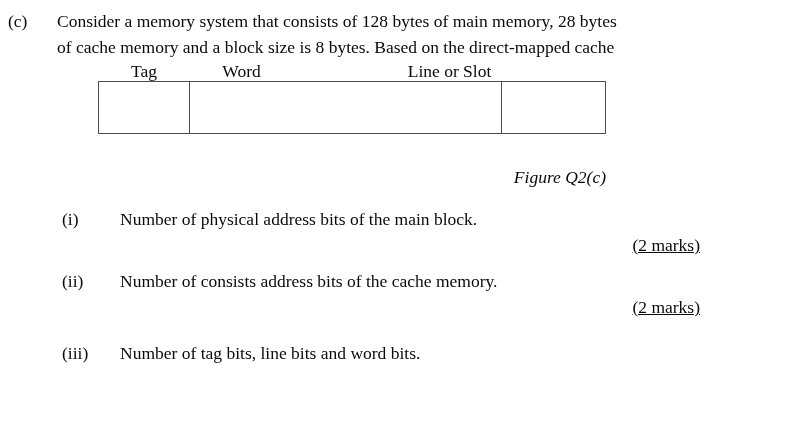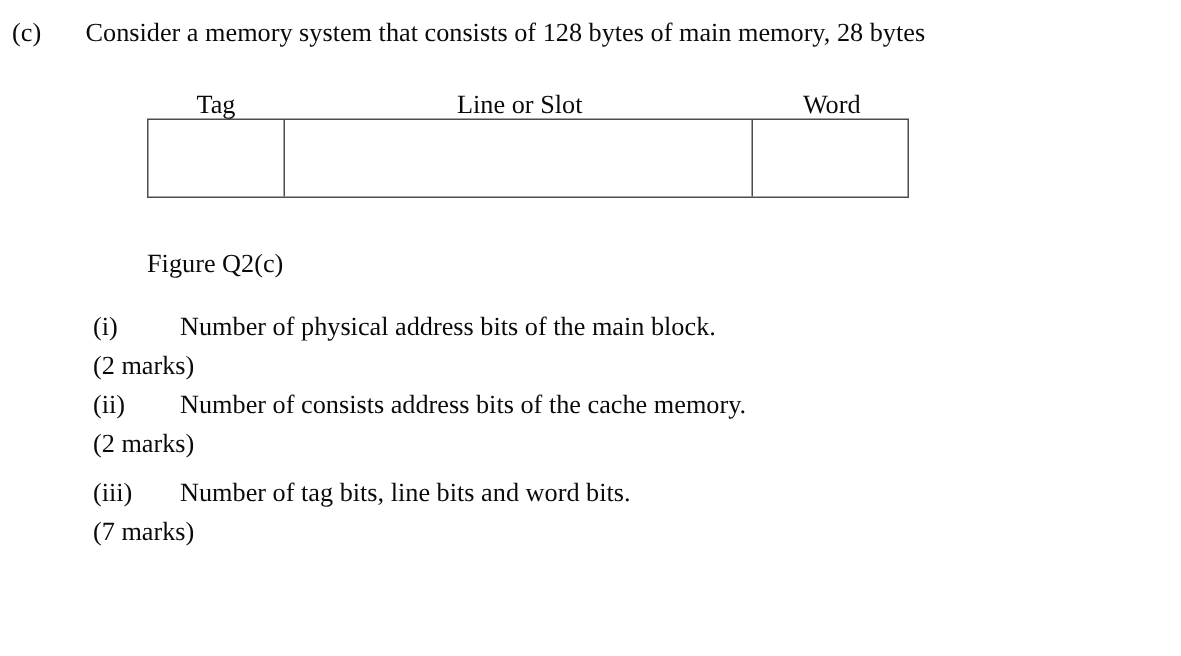--- a/index.html
+++ b/index.html
@@ -30,78 +30,80 @@
     line-height: 26px;
     white-space: nowrap;
   }
   
   .figure-wrap {
     margin-left: 98px;
     width: 508px;
   }
   .figure-labels {
     display: flex;
-    margin-top: 24px;
     height: 21px;
     align-items: center;
   }
   .flabel { text-align: center; line-height: 20px; }
   .flabel-tag  { width: 92px; }
   .flabel-line { width: 313px; }
   .flabel-word { width: 103px; }
   .figure-box {
     display: flex;
     width: 508px;
     height: 53px;
     border: 1px solid #4d4d4d;
   }
   .fcell-tag  { width: 91px;  border-right: 1px solid #4d4d4d; }
   .fcell-line { width: 312px; border-right: 1px solid #4d4d4d; }
   .fcell-word { width: 103px; }
   .figure-caption {
     margin-top: 32px;
-    text-align: left;
+    text-align: right;
     line-height: 22px;
+    font-style: italic;
   }
   
   .sub-row {
     display: flex;
     margin-left: 62px;
     width: 638px;
     line-height: 26px;
   }
   .sub-label { width: 58px; flex: 0 0 auto; }
   .sub-text  { flex: 1 1 auto; white-space: nowrap; }
   .marks-row {
     margin-left: 62px;
     width: 638px;
-    text-align: left;
+    text-align: right;
     line-height: 26px;
+    text-decoration: underline;
   }
   .mt-i   { margin-top: 18px; }
-  .mt-ii  { }
-  .mt-iii { margin-top: 7px; }
+  .mt-ii  { margin-top: 10px; }
+  .mt-iii { margin-top: 20px; }
 </style>
 </head>
 <body>
 
 <div class="page">
 
   <div class="intro-row">
     <div class="part-label">(c)</div>
     <div class="intro-lines">
       <div class="intro-line">Consider a memory system that consists of 128 bytes of main memory, 28 bytes</div>
+      <div class="intro-line">of cache memory and a block size is 8 bytes. Based on the direct-mapped cache</div>
     </div>
   </div>
 
   <div class="figure-wrap">
     <div class="figure-labels">
       <div class="flabel flabel-tag">Tag</div>
+      <div class="flabel flabel-word">Word</div>
       <div class="flabel flabel-line">Line or Slot</div>
-      <div class="flabel flabel-word">Word</div>
     </div>
     <div class="figure-box">
       <div class="fcell-tag"></div>
       <div class="fcell-line"></div>
       <div class="fcell-word"></div>
     </div>
     <div class="figure-caption">Figure Q2(c)</div>
   </div>
 
   <div class="sub-row mt-i">
@@ -113,15 +115,14 @@
   <div class="sub-row mt-ii">
     <div class="sub-label">(ii)</div>
     <div class="sub-text">Number of consists address bits of the cache memory.</div>
   </div>
   <div class="marks-row">(2 marks)</div>
 
   <div class="sub-row mt-iii">
     <div class="sub-label">(iii)</div>
     <div class="sub-text">Number of tag bits, line bits and word bits.</div>
   </div>
-  <div class="marks-row">(7 marks)</div>
 
 </div>
 
 </body></html>

